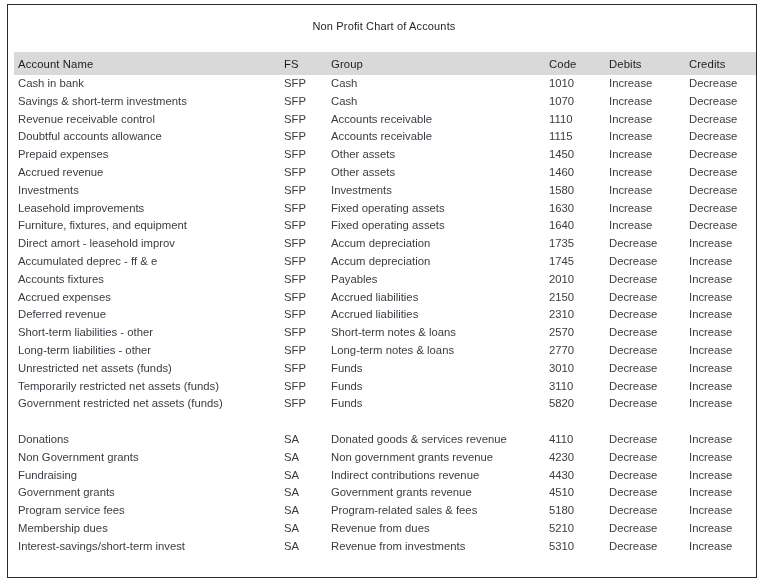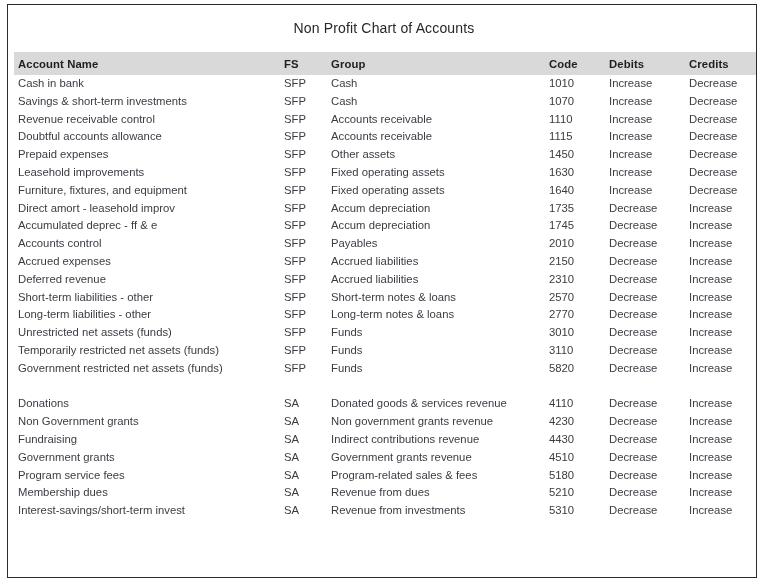--- a/index.html
+++ b/index.html
@@ -32,21 +32,21 @@
     box-sizing: border-box;
     pointer-events: none;
   }
 
   .doc-title {
     position: absolute;
     left: 0;
     top: 20px;
     width: 768px;
     text-align: center;
-    font-size: 14px;
+    font-size: 11px;
     color: #26262b;
     letter-spacing: 0.15px;
     white-space: nowrap;
   }
 
   
   .table-wrap {
     position: absolute;
     left: 14px;
     top: 52px;
@@ -57,21 +57,21 @@
     border-collapse: collapse;
     width: 738px;
     table-layout: fixed;
     font-size: 11.3px;
     color: #3b3b44;
   }
 
   table.coa thead th {
     background: #d9d9d9;
     color: #1e1e24;
-    font-weight: bold;
+    font-weight: normal;
     font-size: 11.3px;
     text-align: left;
     padding: 3px 0 3px 0;
     height: 17px;
     vertical-align: middle;
     letter-spacing: 0.1px;
     white-space: nowrap;
   }
 
   table.coa tbody td {
@@ -156,20 +156,36 @@
           </tr>
           <tr>
             <td class="c-name">Prepaid expenses</td>
             <td class="c-fs">SFP</td>
             <td class="c-group">Other assets</td>
             <td class="c-code">1450</td>
             <td class="c-debits">Increase</td>
             <td class="c-credits">Decrease</td>
           </tr>
           <tr>
+            <td class="c-name">Accrued revenue</td>
+            <td class="c-fs">SFP</td>
+            <td class="c-group">Other assets</td>
+            <td class="c-code">1460</td>
+            <td class="c-debits">Increase</td>
+            <td class="c-credits">Decrease</td>
+          </tr>
+          <tr>
+            <td class="c-name">Investments</td>
+            <td class="c-fs">SFP</td>
+            <td class="c-group">Investments</td>
+            <td class="c-code">1580</td>
+            <td class="c-debits">Increase</td>
+            <td class="c-credits">Decrease</td>
+          </tr>
+          <tr>
             <td class="c-name">Leasehold improvements</td>
             <td class="c-fs">SFP</td>
             <td class="c-group">Fixed operating assets</td>
             <td class="c-code">1630</td>
             <td class="c-debits">Increase</td>
             <td class="c-credits">Decrease</td>
           </tr>
           <tr>
             <td class="c-name">Furniture, fixtures, and equipment</td>
             <td class="c-fs">SFP</td>
@@ -188,21 +204,21 @@
           </tr>
           <tr>
             <td class="c-name">Accumulated deprec - ff &amp; e</td>
             <td class="c-fs">SFP</td>
             <td class="c-group">Accum depreciation</td>
             <td class="c-code">1745</td>
             <td class="c-debits">Decrease</td>
             <td class="c-credits">Increase</td>
           </tr>
           <tr>
-            <td class="c-name">Accounts control</td>
+            <td class="c-name">Accounts fixtures</td>
             <td class="c-fs">SFP</td>
             <td class="c-group">Payables</td>
             <td class="c-code">2010</td>
             <td class="c-debits">Decrease</td>
             <td class="c-credits">Increase</td>
           </tr>
           <tr>
             <td class="c-name">Accrued expenses</td>
             <td class="c-fs">SFP</td>
             <td class="c-group">Accrued liabilities</td>

